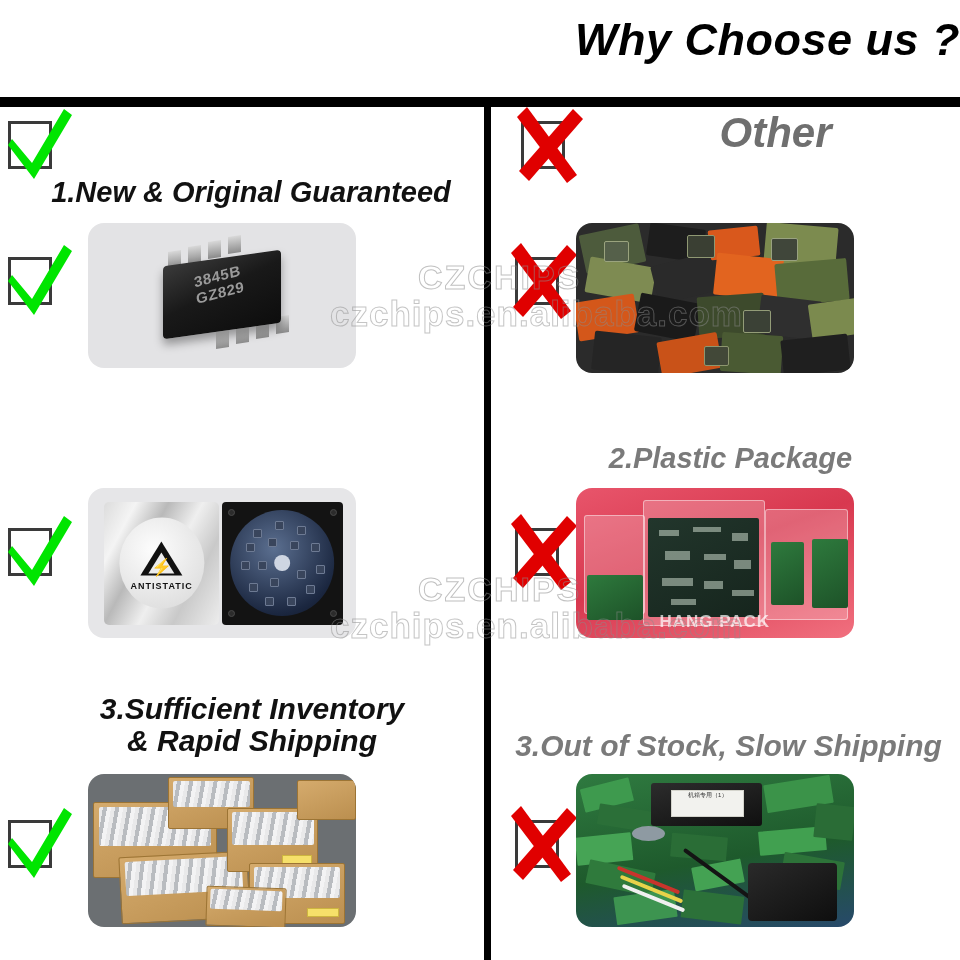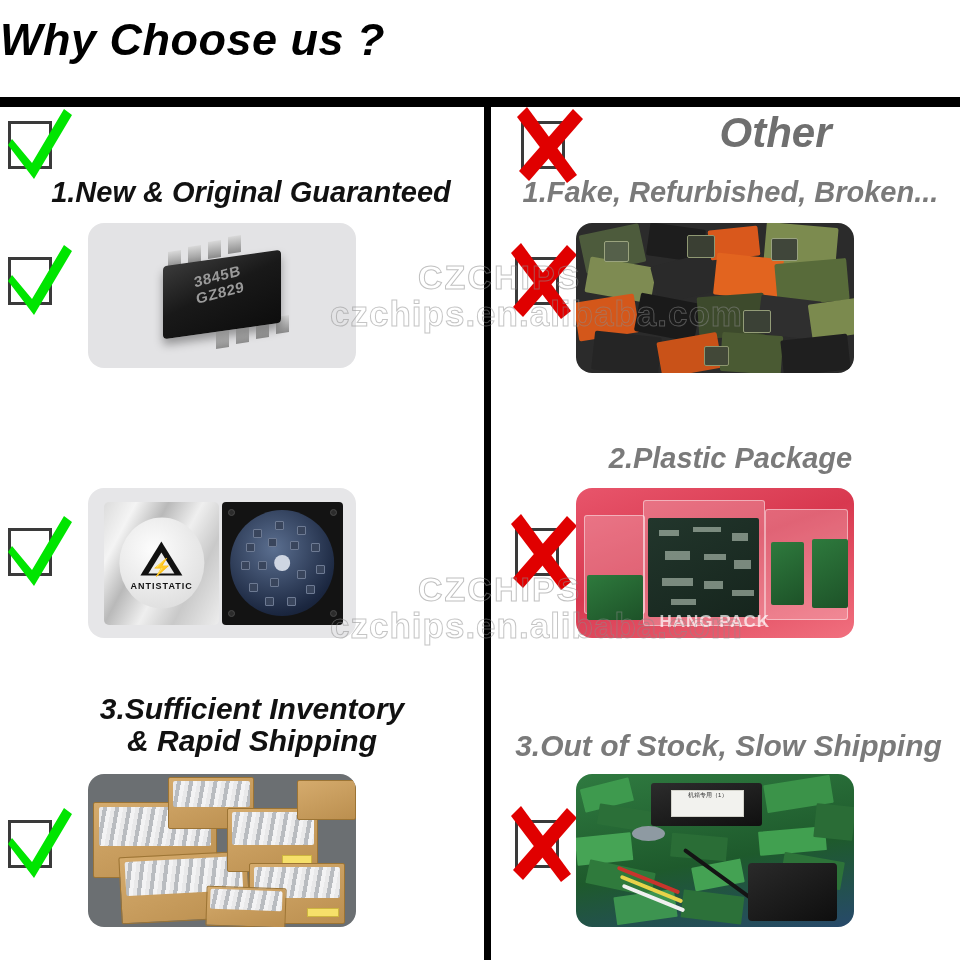--- a/index.html
+++ b/index.html
@@ -7,21 +7,21 @@
     width: 960px; height: 960px;
     background: #ffffff;
     font-family: "Liberation Sans", sans-serif;
     overflow: hidden;
   }
   #root { position: relative; width: 960px; height: 960px; background: #fff; }
 
   
   .title {
     position: absolute; top: 14px; left: 0; width: 960px;
-    text-align: left;
+    text-align: right;
     font-size: 45px; font-weight: bold; font-style: italic;
     letter-spacing: 0.5px;
     color: #000;
   }
 
   
   .hrule {
     position: absolute; left: 0; top: 97px; width: 960px; height: 10px;
     background: #000;
   }
@@ -389,21 +389,20 @@
         <div class="box"></div>
         <svg width="70" height="80" viewBox="0 0 70 80">
           <path d="M2 12 L12 2 L62 70 L52 78 Z" fill="#e00000"></path>
           <path d="M58 4 L68 14 L14 76 L4 66 Z" fill="#e00000"></path>
         </svg>
       </div>
       <div class="col-head-label">Other</div>
     </div>
 
     <div class="row r1" style="height:268px">
-      <div class="row-label" style="position:absolute;top:2px;width:100%">1.Fake, Refurbished, Broken...</div>
       <div class="row-mark" style="left:24px; top:82px">
         <div class="mark">
           <div class="box"></div>
           <svg width="70" height="80" viewBox="0 0 70 80">
             <path d="M2 12 L12 2 L62 70 L52 78 Z" fill="#e00000"></path>
             <path d="M58 4 L68 14 L14 76 L4 66 Z" fill="#e00000"></path>
           </svg>
         </div>
       </div>
       <div class="row-media" style="left:85px; top:48px; width:278px; height:150px">

